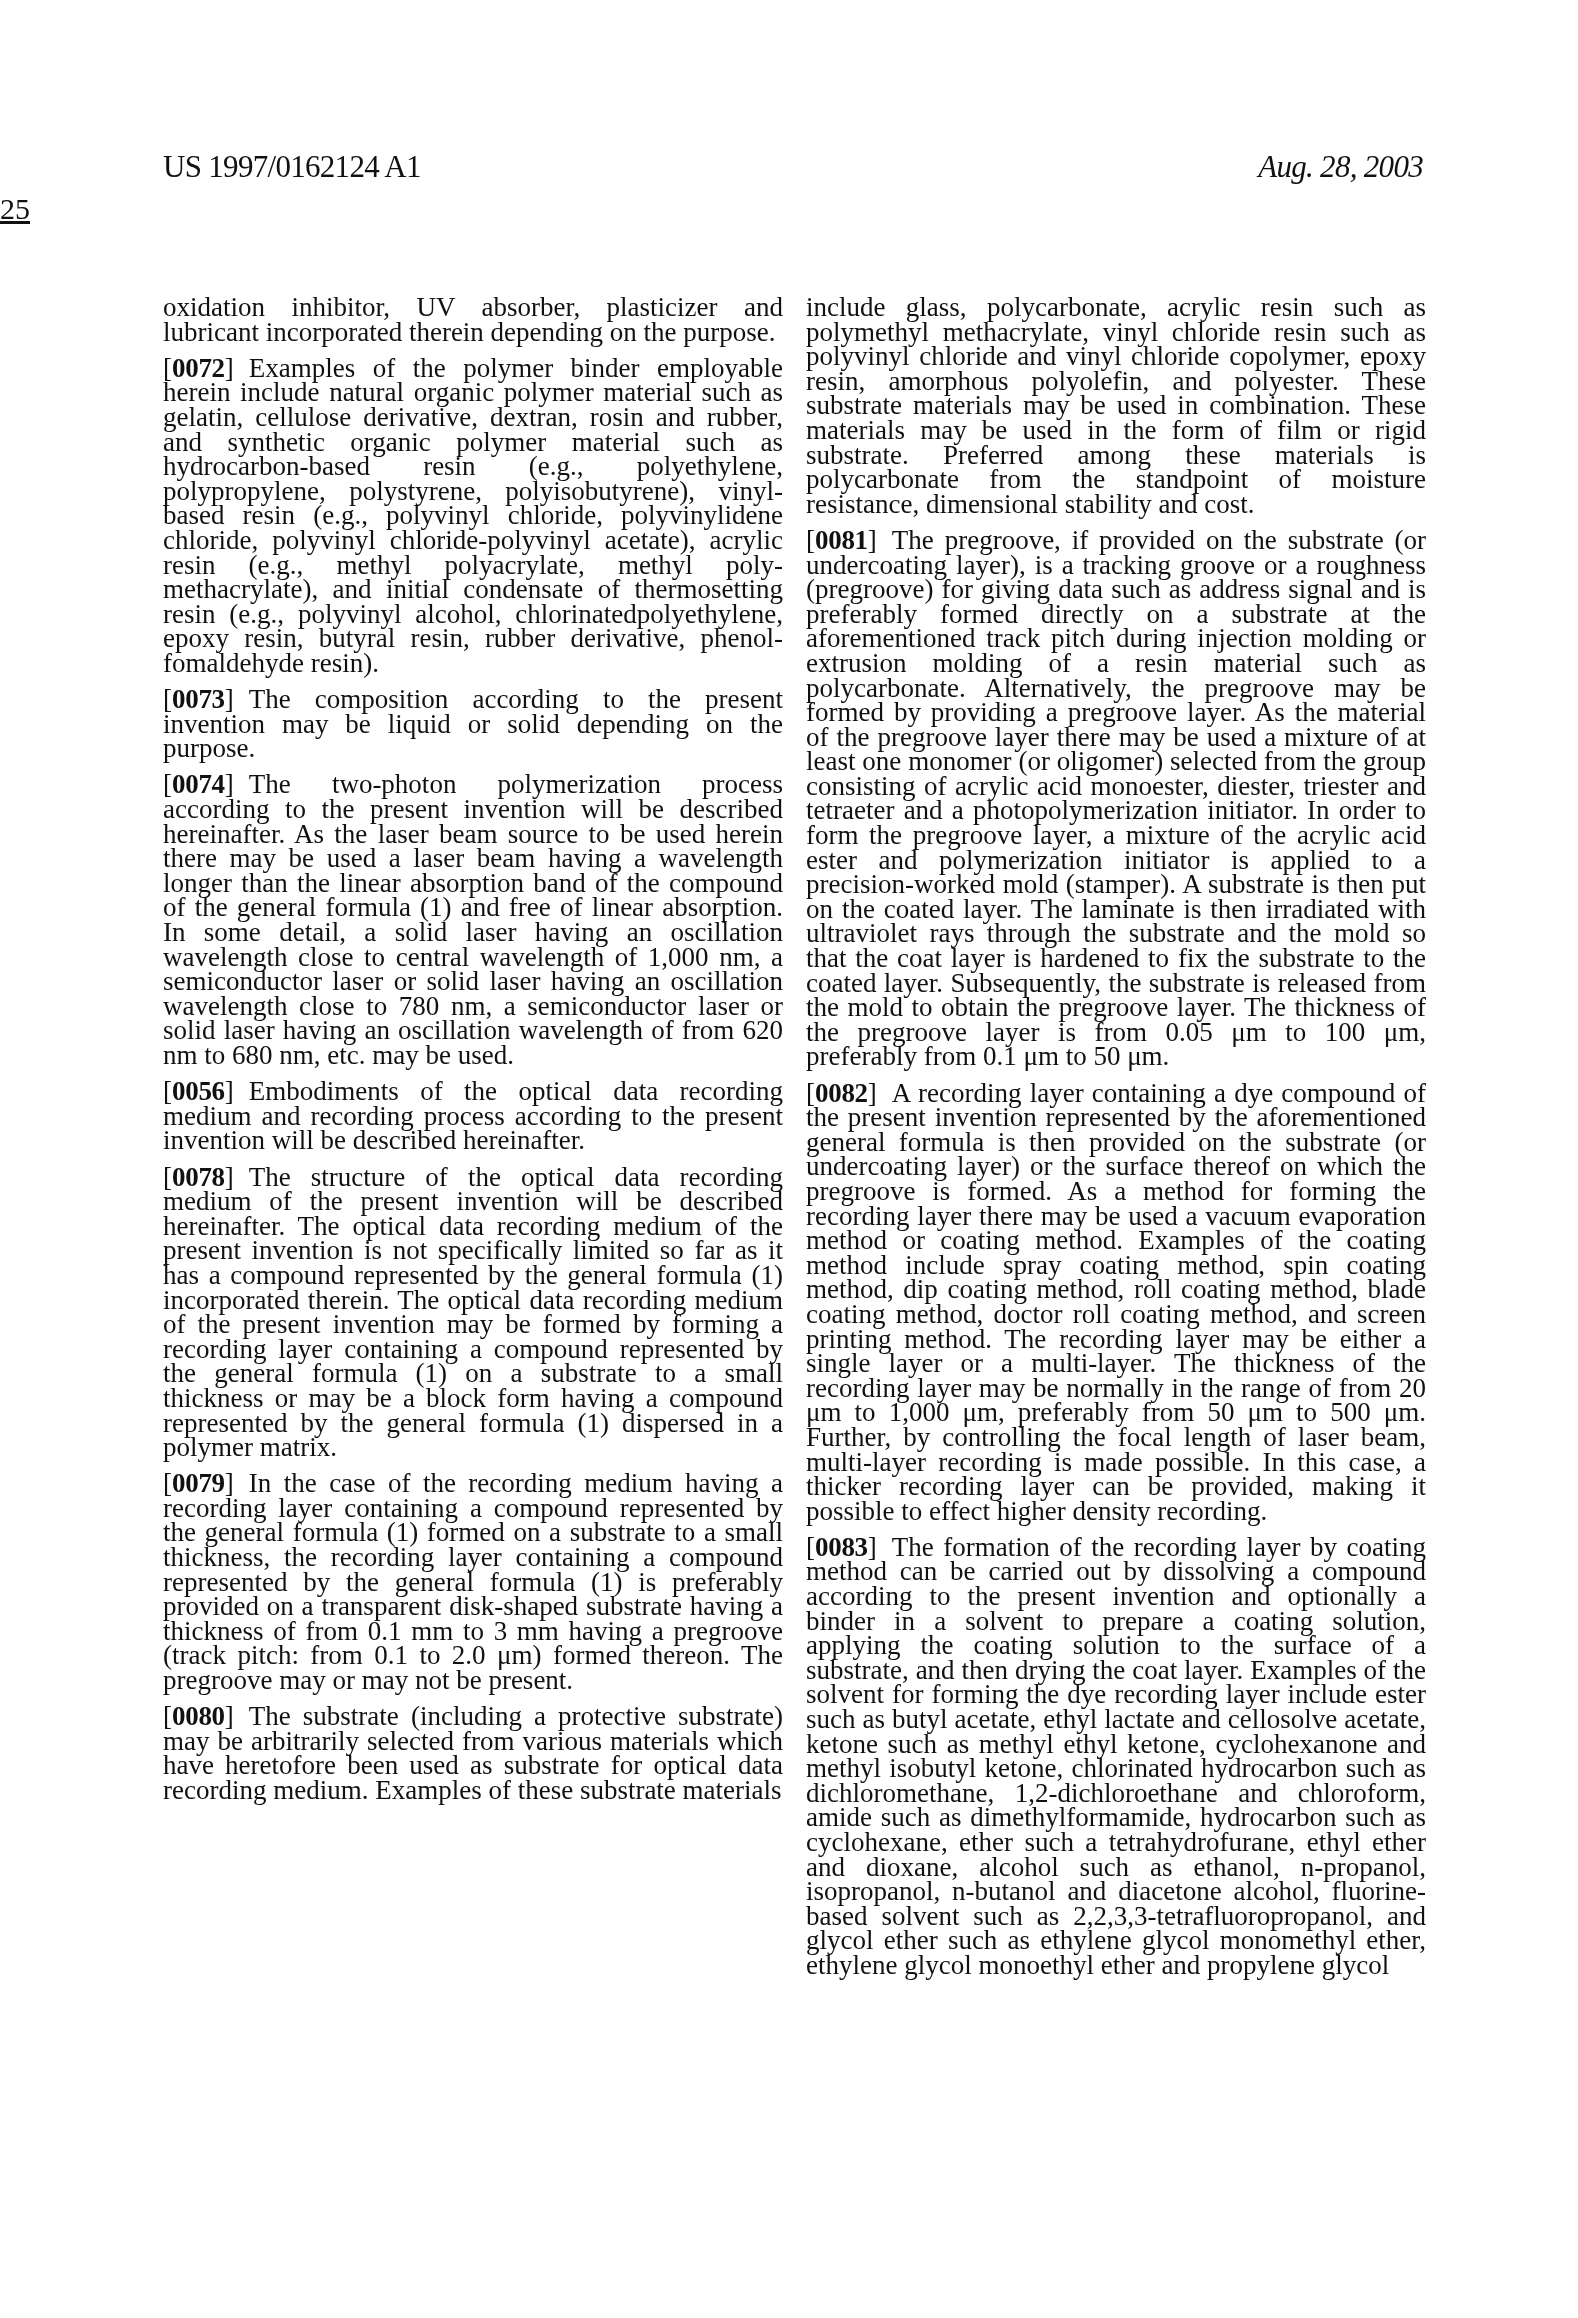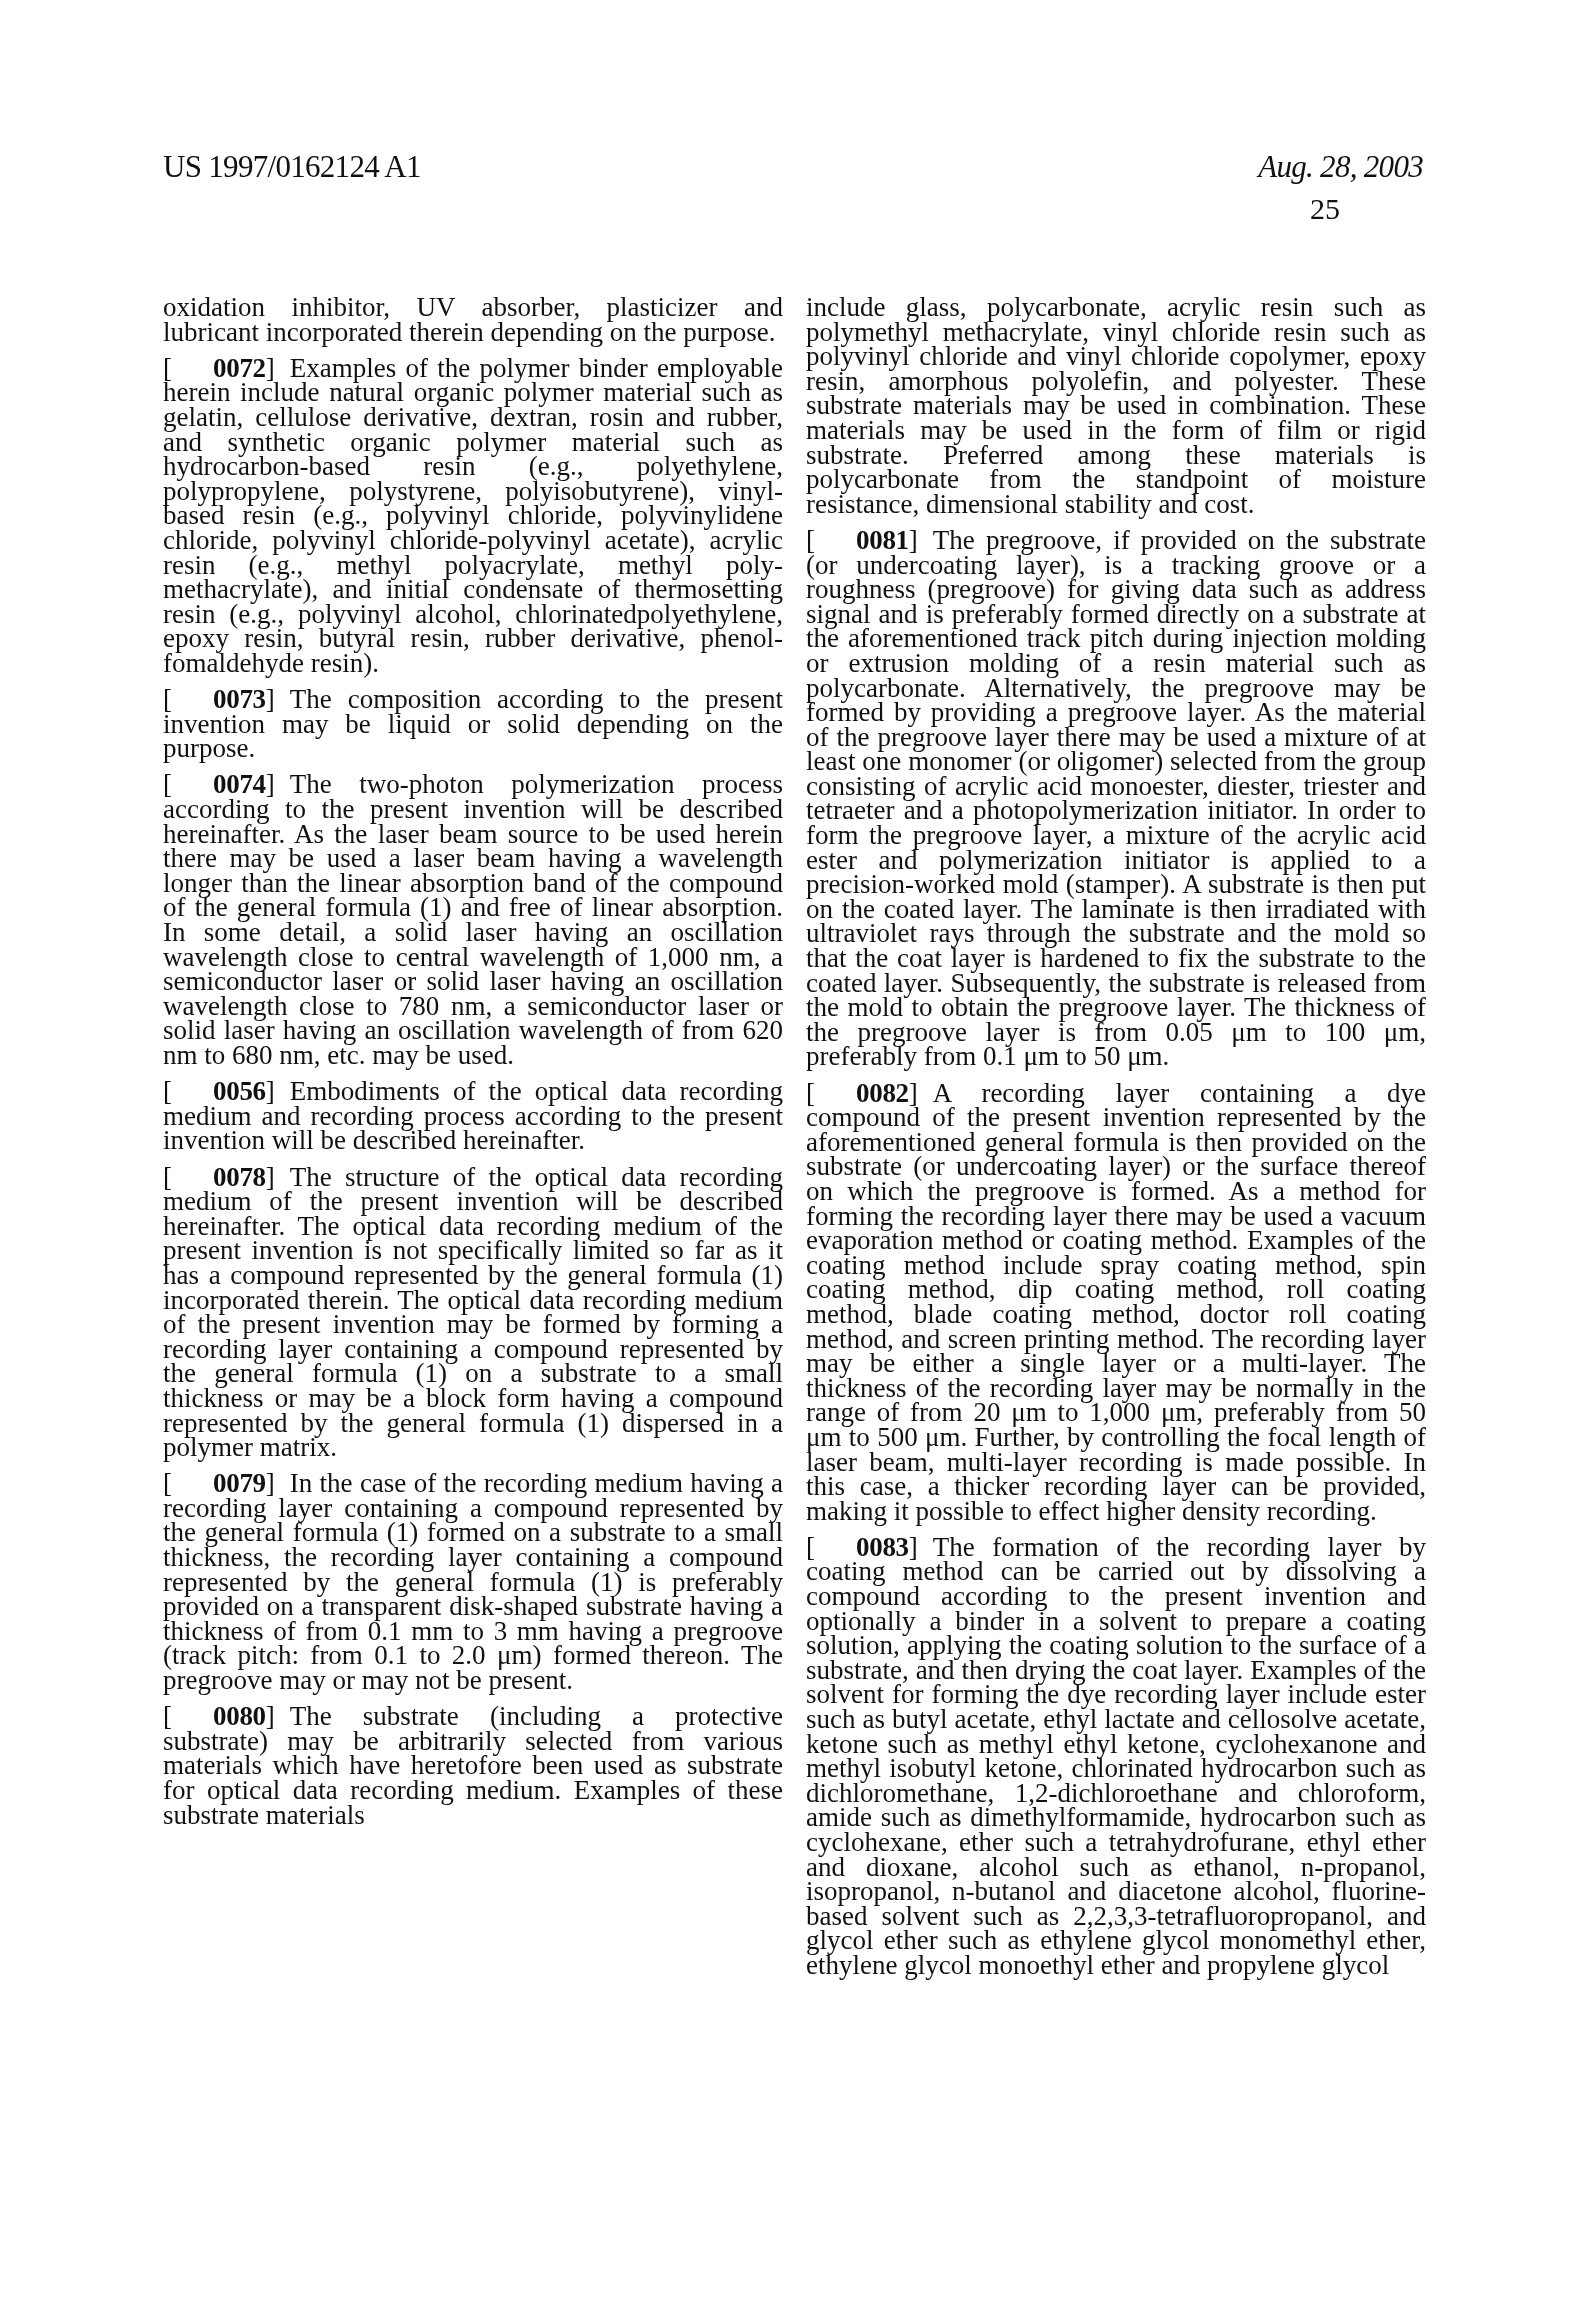--- a/index.html
+++ b/index.html
@@ -35,43 +35,43 @@
       right: 0;
       top: 0;
       letter-spacing: -0.7px;
       font-style: italic;
     }
     .page-number {
       position: absolute;
       top: 190px;
       left: 0;
       width: 1340px;
-      text-align: right;
+      text-align: left;
       font-size: 30px;
       line-height: 37px;
+      text-decoration: underline;
     }
     .column {
       position: absolute;
       top: 295px;
       width: 620px;
       font-size: 27px;
       line-height: 24.6px;
       text-align: justify;
       hyphens: manual;
     }
     .col-left { left: 163px; }
     .col-right { left: 806px; }
     .para {
       margin: 0 0 11.6px 0;
       text-indent: 0;
     }
     .para-num {
       font-weight: bold;
       letter-spacing: -0.3px;
-      margin-left: 41px;
     }
     .para-num-wrap {
       margin-right: 15px;
     }
     .bracket { font-weight: normal; }
   </style>
 </head>
 <body>
 
 <div class="page-header">

